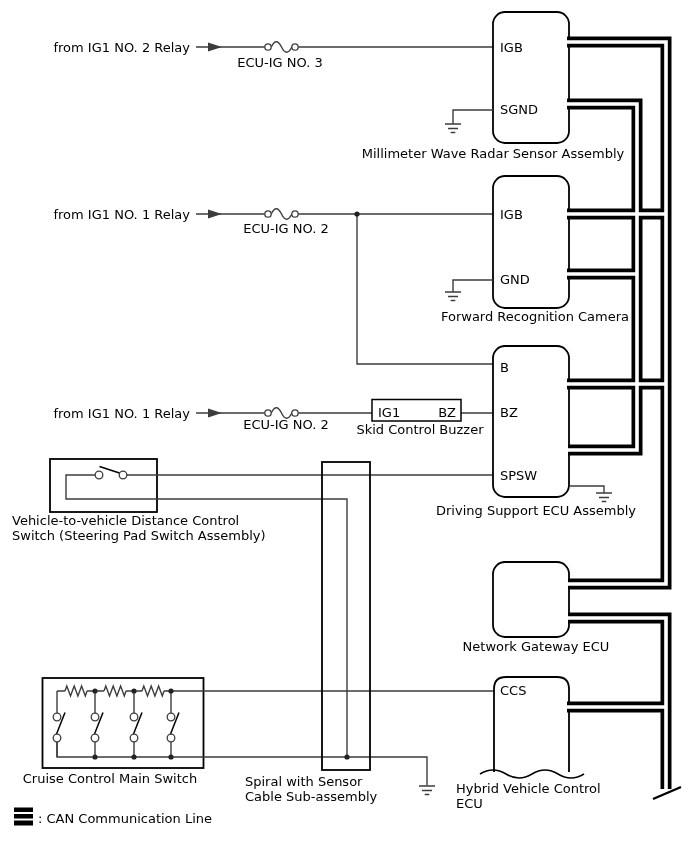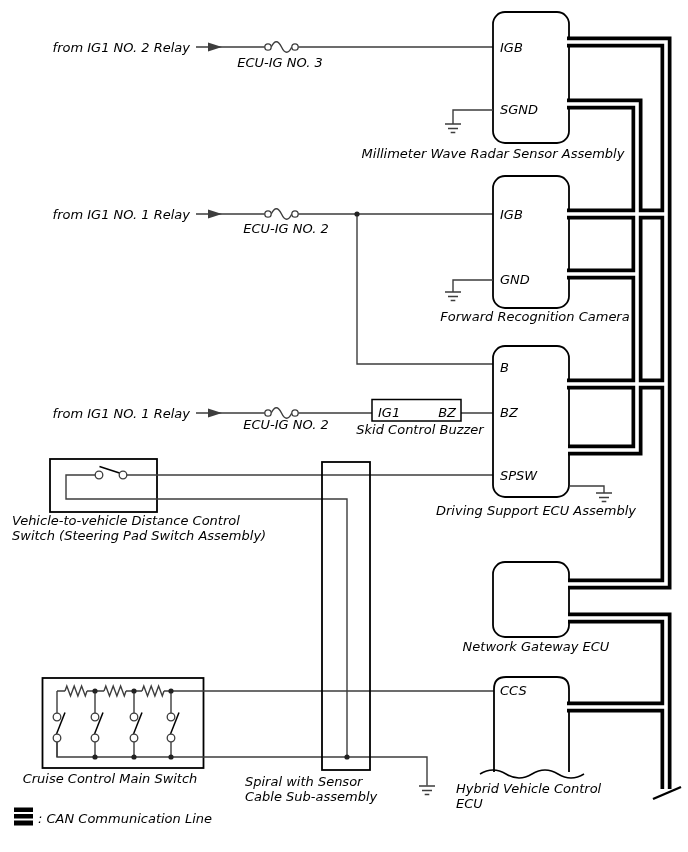--- a/index.html
+++ b/index.html
@@ -1,16 +1,16 @@
 <!DOCTYPE html>
 <html><head>
 <meta charset="utf-8">
 <style>
   html,body{margin:0;padding:0;background:#fff;}
-  .page{width:688px;height:852px;position:relative;background:#fff;overflow:hidden;font-style:italic;}
+  .page{width:688px;height:852px;position:relative;background:#fff;overflow:hidden;}
   svg{display:block;}
   text{font-family:"DejaVu Sans","Liberation Sans",sans-serif;font-size:13px;fill:#000;}
   .pin{font-size:13px;}
   .wire{stroke:#3d3d3d;stroke-width:1.4;fill:none;}
   .boxline{stroke:#000;stroke-width:1.8;fill:#fff;}
   .boxthin{stroke:#000;stroke-width:1.5;fill:#fff;}
   .canb{stroke:#000;stroke-width:11;fill:none;}
   .canw{stroke:#fff;stroke-width:3.6;fill:none;}
   .sym{stroke:#3d3d3d;stroke-width:1.4;fill:none;}
   .dot{fill:#222;}

